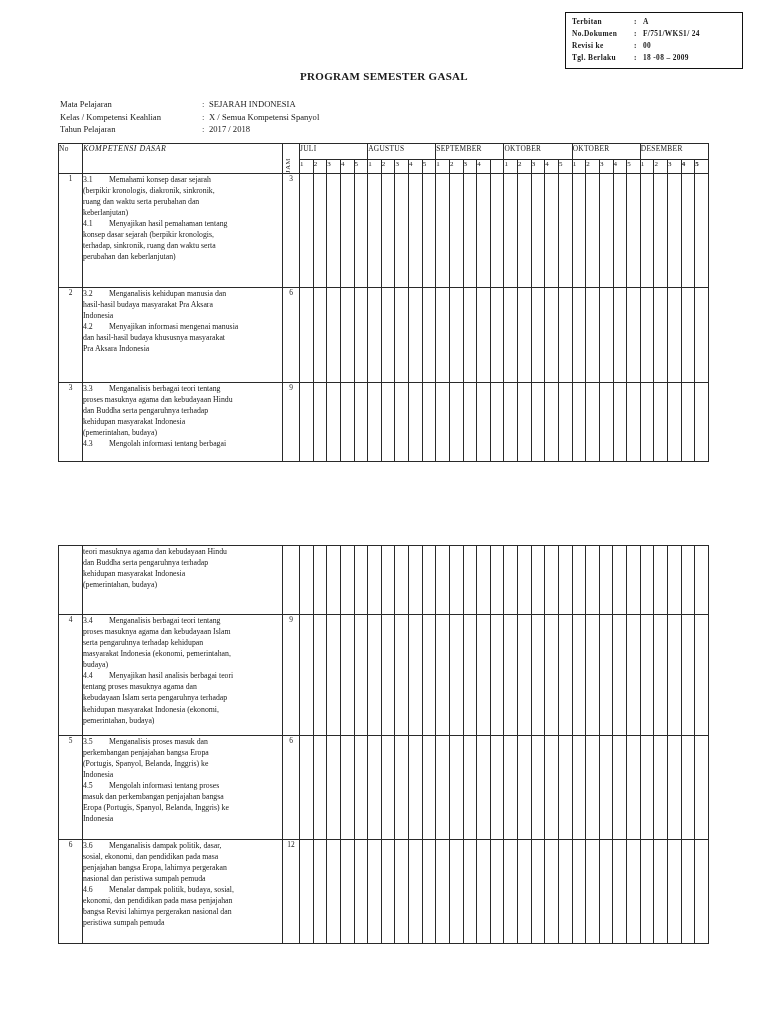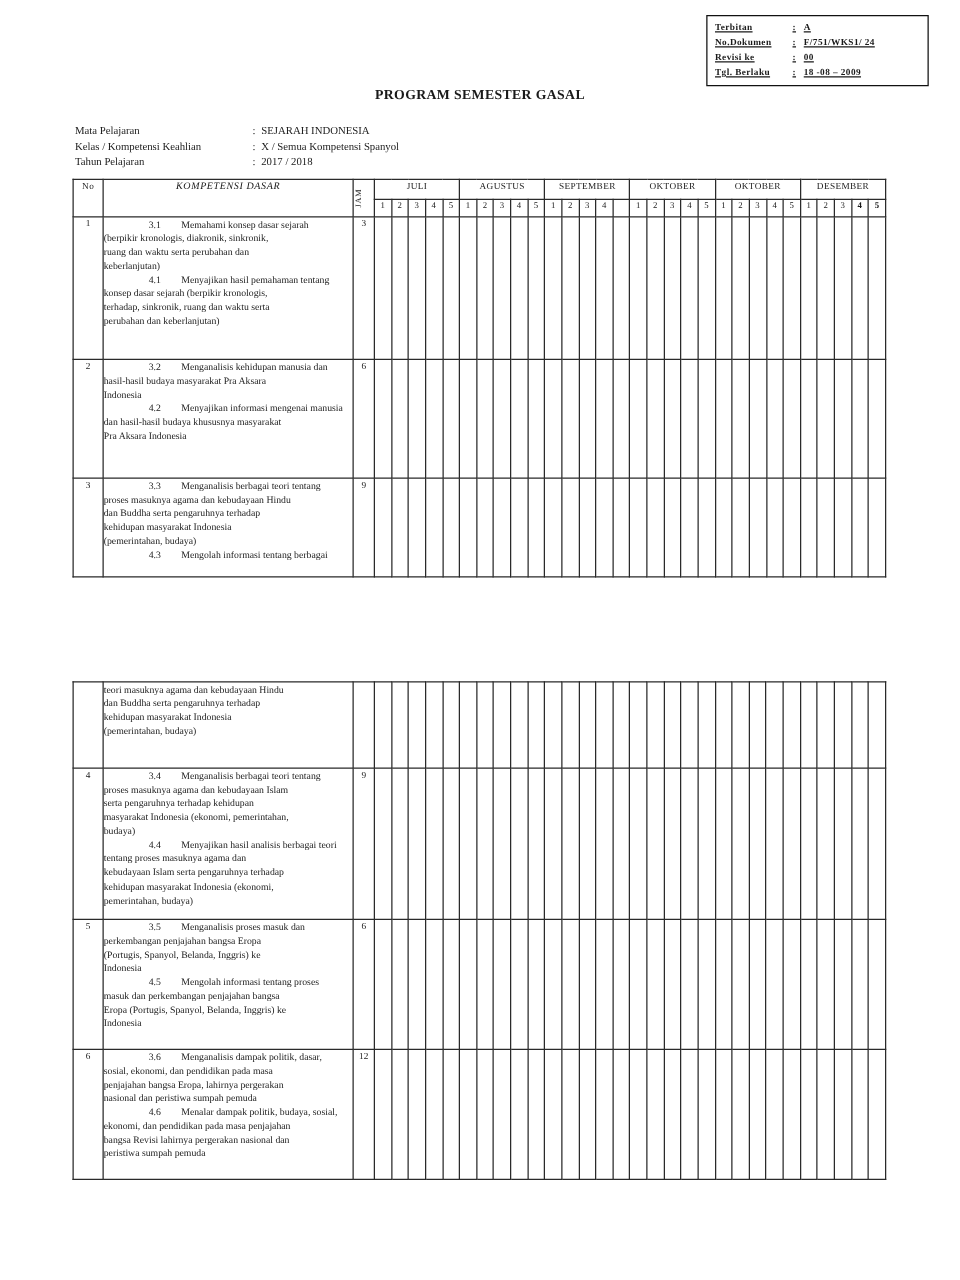--- a/index.html
+++ b/index.html
@@ -28,21 +28,20 @@
   }
   .doc-control-row {
     display: flex;
     align-items: flex-end;
     font-size: 7.4px;
     line-height: 1.62;
     letter-spacing: 0.35px;
     font-weight: bold;
     padding: 0 6px;
     white-space: nowrap;
-    text-decoration: underline;
   }
   .dc-label { width: 62px; flex: 0 0 62px; }
   .dc-colon { width: 9px; flex: 0 0 9px; }
   .dc-value { flex: 1 1 auto; }
 
   
   .doc-title {
     position: absolute;
     left: 0;
     top: 70px;
@@ -73,21 +72,21 @@
     table-layout: fixed;
     font-size: 7.6px;
   }
   .sheet-table td, .sheet-table th {
     border: 1px solid #2a2a2a;
     padding: 0;
     vertical-align: top;
     font-weight: normal;
   }
   .hdr-month, .hdr-week, .hdr-no, .hdr-kd, .hdr-jam {
-    text-align: center;
+    text-align: left;
     vertical-align: middle;
     font-size: 7.4px;
     letter-spacing: 0.3px;
   }
   .hdr-month { height: 15px; }
   .hdr-week  { height: 13px; font-size: 7px; }
   .hdr-week.bold { font-weight: bold; }
   .hdr-kd { font-size: 8px; letter-spacing: 0.5px; font-style: italic; }
   .hdr-jam {
     font-size: 6.6px;
@@ -107,21 +106,21 @@
     vertical-align: middle;
     font-size: 7.4px;
   }
   .cell-kd {
     padding: 5px 6px 5px 7px;
     font-size: 7.8px;
     line-height: 1.42;
     text-align: left;
   }
   .kd-line { white-space: normal; }
-  .kd-code { display: inline-block; min-width: 26px; margin-left: 36px; }
+  .kd-code { display: inline-block; min-width: 26px; }
   .week-cell { }
   
   .no-top { border-top: none; }
 
   
   #table-page1 { left: 58px; top: 143px; width: 650px; }
   
   #table-page2 { left: 58px; top: 545px; width: 650px; }
 </style>
 </head>

